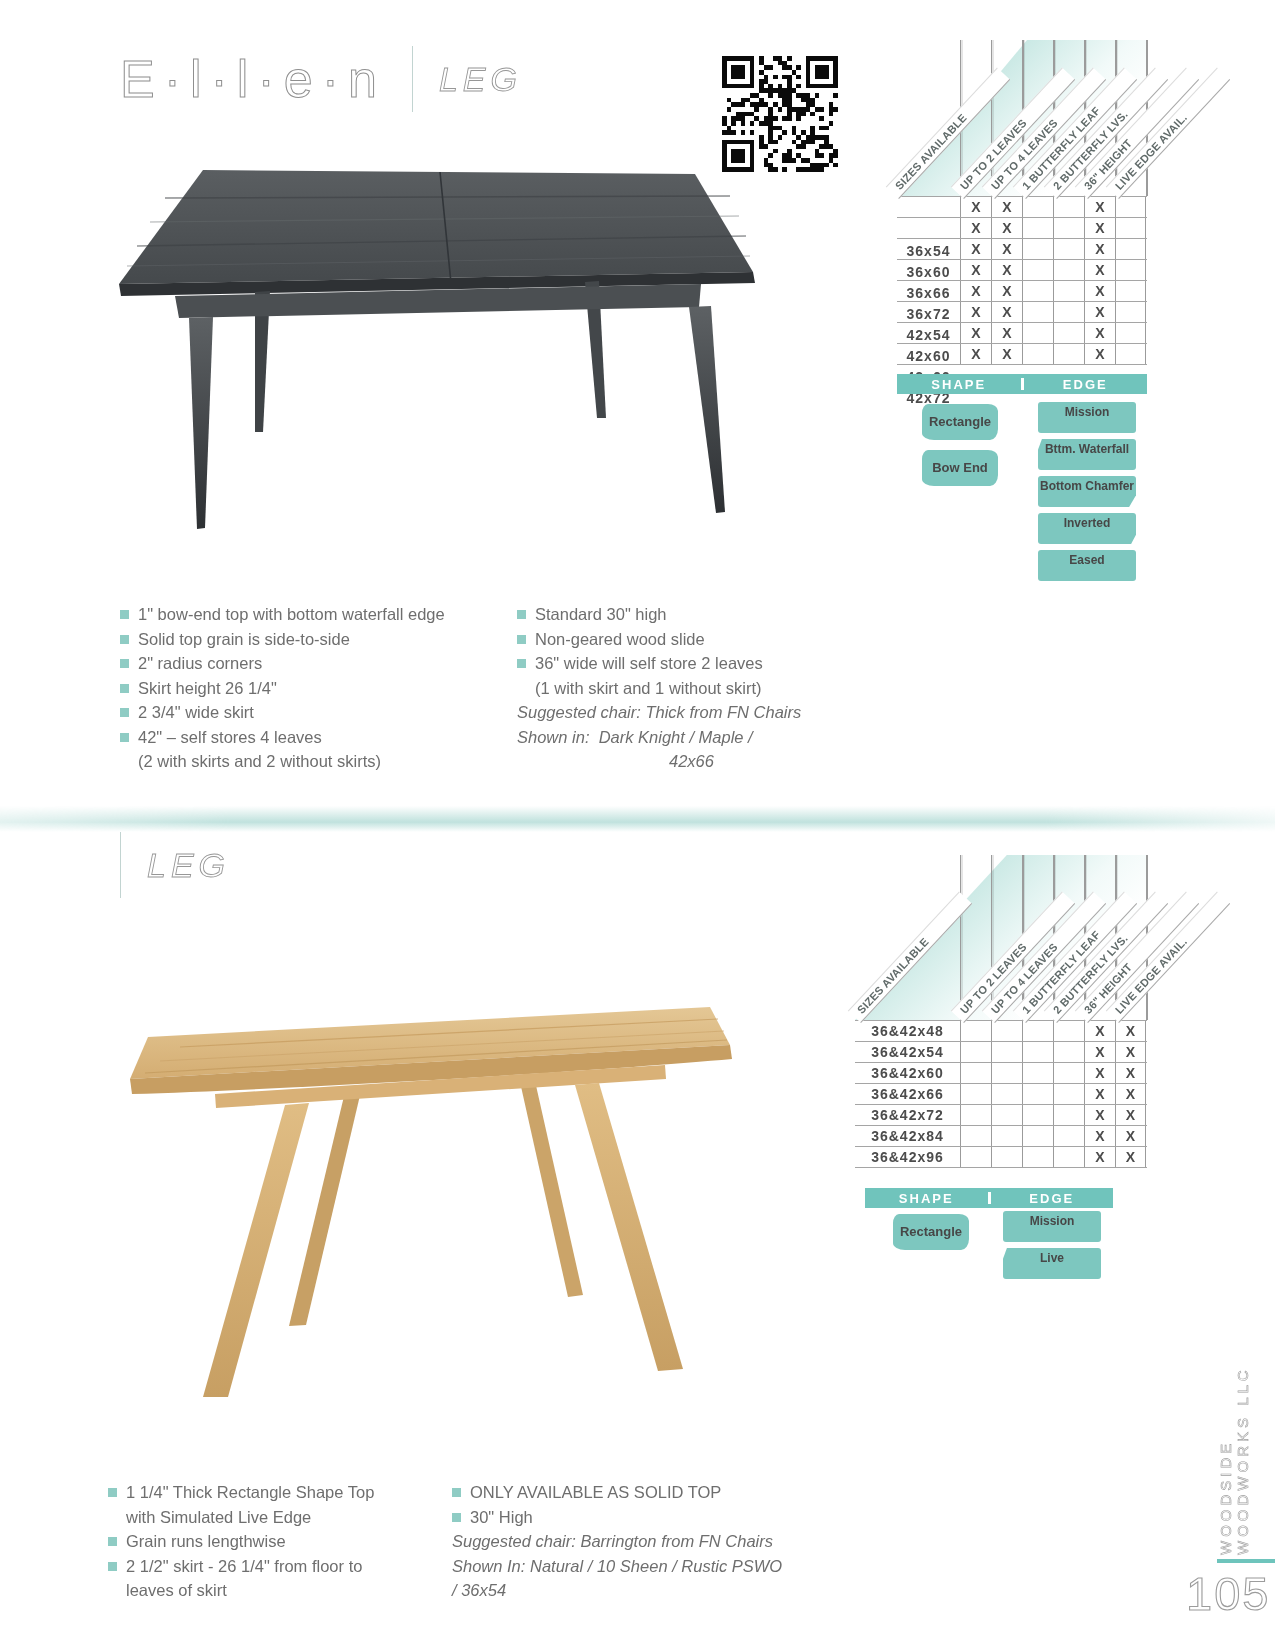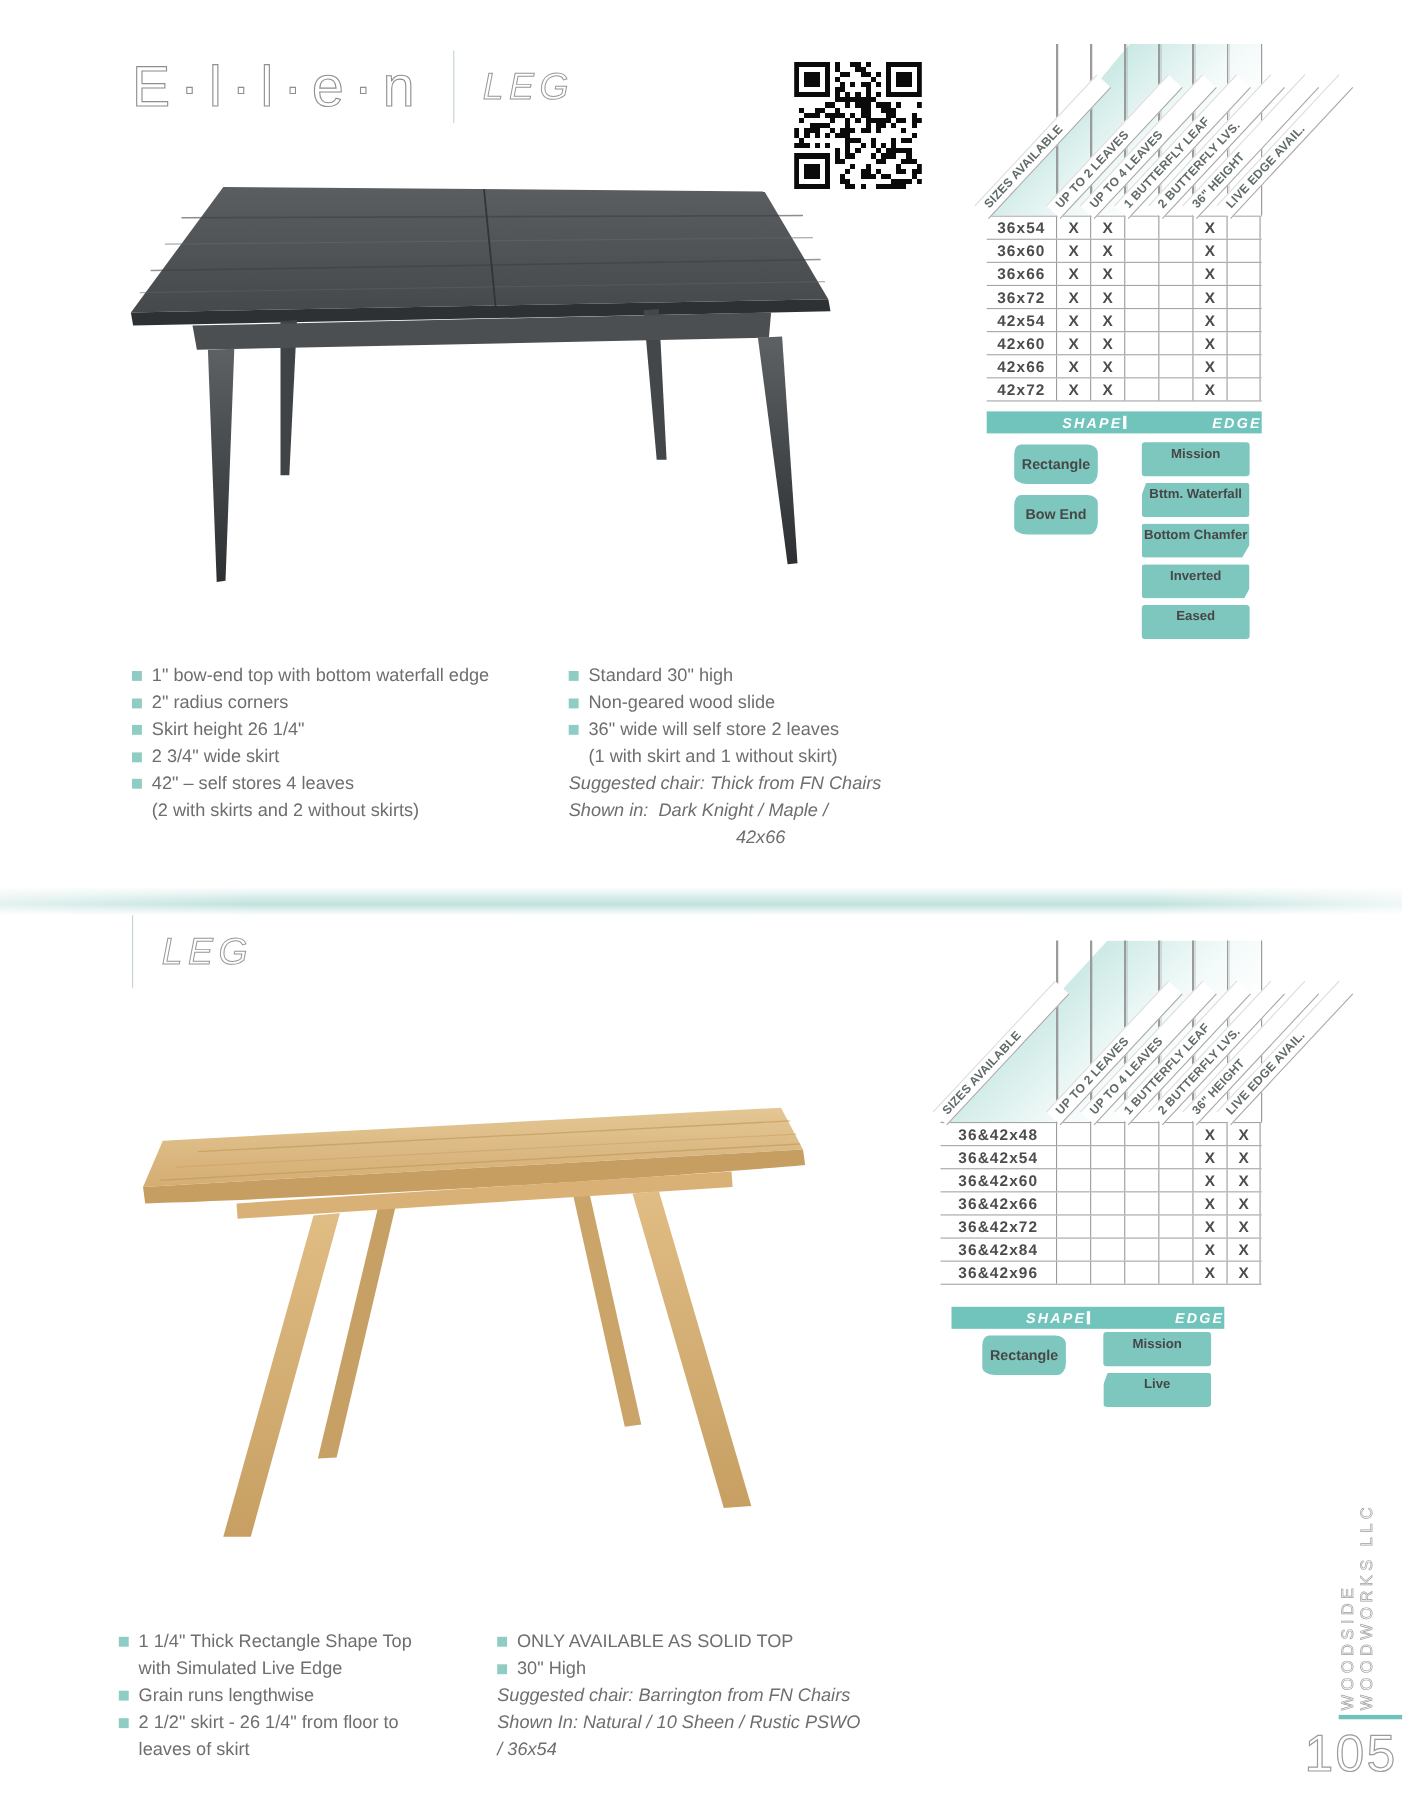--- a/index.html
+++ b/index.html
@@ -35,29 +35,29 @@
   #m1 .lane:nth-of-type(3){left:98px;} #m1 .lane:nth-of-type(4){left:129px;}
   #m1 .lane:nth-of-type(5){left:160px;}#m1 .lane:nth-of-type(6){left:191px;}
   #m1 .lane:nth-of-type(7){left:222px;}
   #m2 .lane:nth-of-type(1){left:6px;}  #m2 .lane:nth-of-type(2){left:109px;}
   #m2 .lane:nth-of-type(3){left:140px;}#m2 .lane:nth-of-type(4){left:171px;}
   #m2 .lane:nth-of-type(5){left:202px;}#m2 .lane:nth-of-type(6){left:233px;}
   #m2 .lane:nth-of-type(7){left:264px;}
   .mrows{border-top:1px solid #a5a5a5;}
   .mrow{display:flex;height:20px;line-height:20px;border-bottom:1px solid #a5a5a5;}
   .mlabel{text-align:center;font-weight:bold;font-size:14px;color:#4c4c4c;letter-spacing:1px;}
-  #m1 .mlabel{width:63px;} #m2 .mlabel{width:105px;}
+  #m1 .mlabel{width:63px;margin-top:44px;} #m2 .mlabel{width:105px;}
   .mcell{width:31px;text-align:center;font-weight:bold;font-size:14px;color:#4c4c4c;
          border-left:1.5px solid #9b9b9b;box-sizing:border-box;}
   .mcell:last-child{border-right:1.5px solid #9b9b9b;}
 
   
   .seBar{position:absolute;height:20px;background:#70c4bc;display:flex;align-items:center;
          color:#fff;font-weight:bold;font-size:13px;letter-spacing:2px;}
-  .seBar span.half{flex:1;text-align:right;font-style:italic;}
+  .seBar span.half{flex:1;text-align:center;}
   .seBar .tick{width:3px;height:12px;background:#fff;}
   .badge{background:#7dc7bf;color:#474747;font-weight:bold;text-align:center;}
   .shape-badges{position:absolute;}
   .shape-badge{width:76px;height:36px;line-height:36px;font-size:13px;margin-bottom:10px;
                border-radius:6px 10px 8px 12px/9px 7px 11px 7px;}
   .edge-badges{position:absolute;}
   .edge-badge{width:98px;height:31px;line-height:20px;font-size:12px;margin-bottom:6px;border-radius:3px;}
   .edge-badge:nth-of-type(2){clip-path:polygon(4% 0,100% 0,100% 100%,0 100%,0 35%);}
   .edge-badge:nth-of-type(3){clip-path:polygon(0 0,100% 0,100% 62%,93% 100%,0 100%);}
   .edge-badge:nth-of-type(4){clip-path:polygon(0 0,100% 0,100% 70%,95% 100%,0 100%);}
@@ -537,20 +537,26 @@
 
     <div class="features" style="left:120px;top:602px;width:370px;">
 
         <div class="feat" style="--i: 0;">
           <span class="sq"></span>
           <div>
             <div>1" bow-end top with bottom waterfall edge</div>
                </div>
         </div>
 
+        <div class="feat" style="--i: 1;">
+          <span class="sq"></span>
+          <div>
+            <div>Solid top grain is side-to-side</div>
+               </div>
+        </div>
 
         <div class="feat" style="--i: 2;">
           <span class="sq"></span>
           <div>
             <div>2" radius corners</div>
                </div>
         </div>
 
         <div class="feat" style="--i: 3;">
           <span class="sq"></span>

